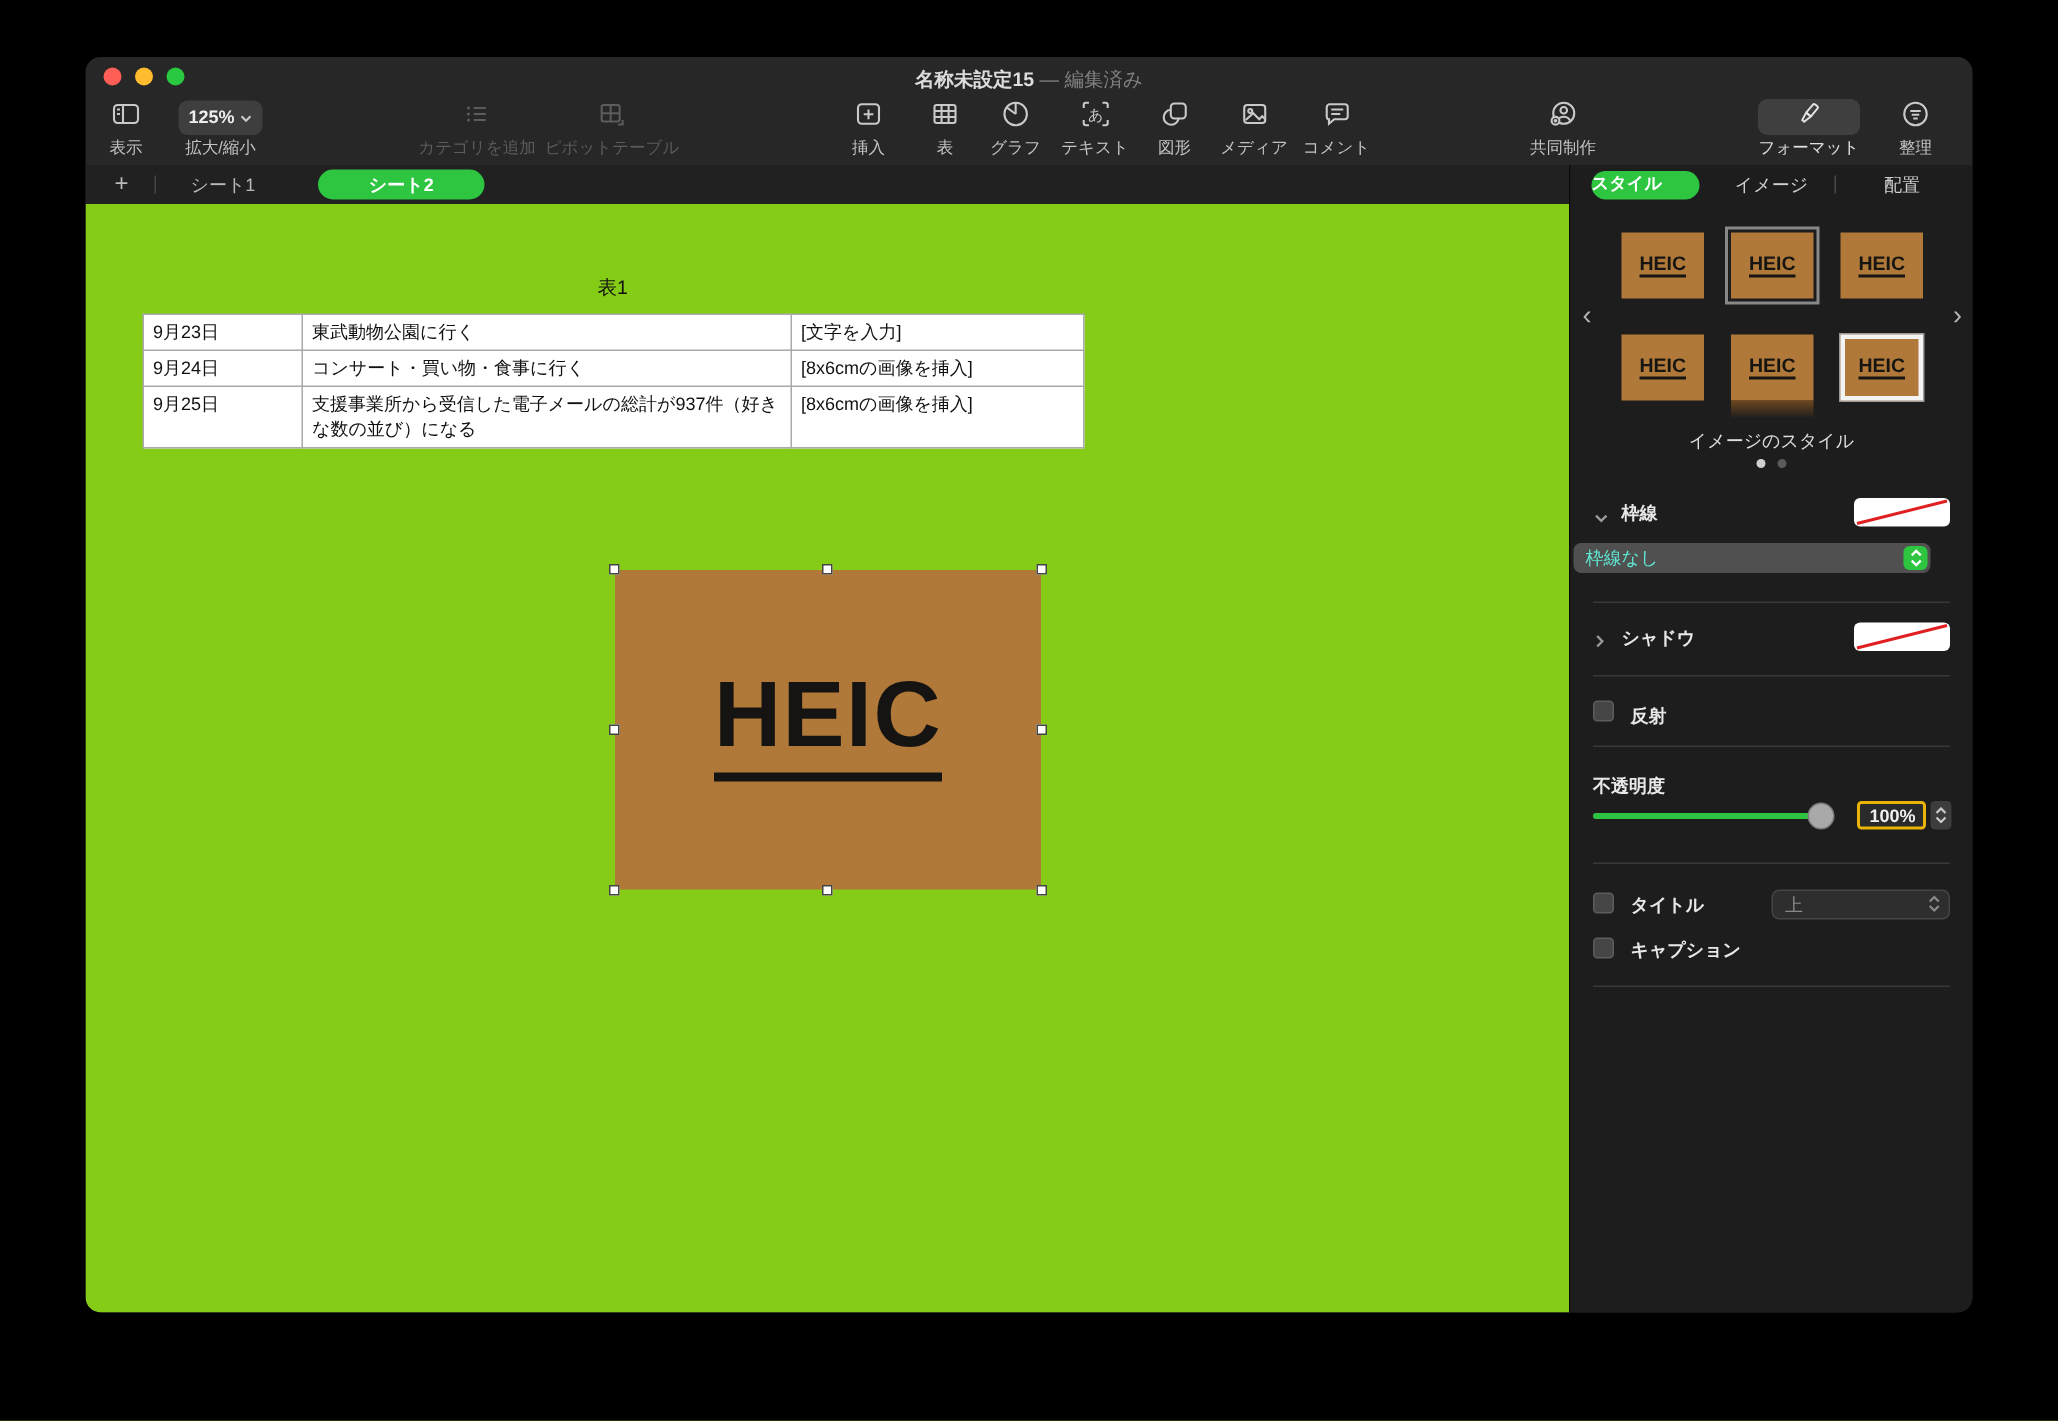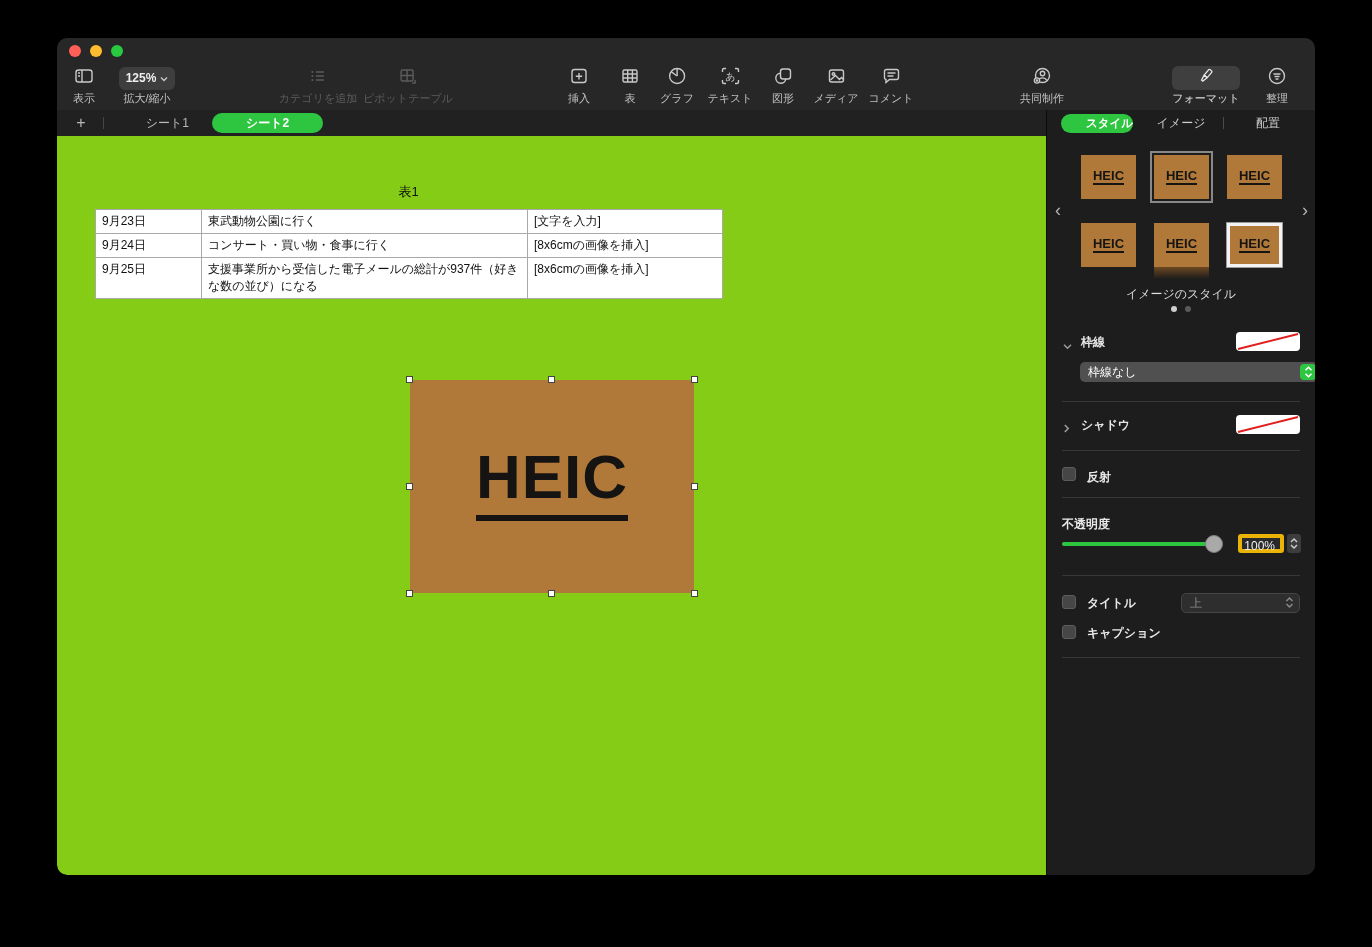--- a/index.html
+++ b/index.html
@@ -37,21 +37,21 @@
 
   
   .content { position:absolute; left:0; top:72px; width:1258px; height:765px; }
 
   .sheetbar { position:absolute; left:0; top:0; width:989px; height:26px;
     background:#212121; }
   .sheet-add { position:absolute; left:14px; top:3px; width:20px; height:20px;
     color:#b9b9b9; font-size:16px; line-height:20px; text-align:center; }
   .sheet-div { position:absolute; left:46px; top:7px; width:1px; height:12px; background:#454545; }
   .sheet-tab1 { position:absolute; left:70px; top:0; width:62px; height:26px;
-    line-height:26px; text-align:right; font-size:12px; color:#b9b9b9; }
+    line-height:26px; text-align:left; font-size:12px; color:#b9b9b9; }
   .sheet-tab2 { position:absolute; left:155px; top:3px; width:111px; height:20px;
     line-height:20px; text-align:center; font-size:12px; font-weight:bold;
     color:#fff; background:var(--accent,#2ec640); border-radius:10px; }
 
   .canvas { position:absolute; left:0; top:26px; width:989px; height:739px;
     background:#84cc16; border-radius:0 0 0 10px; }
 
   
   .sheet-table-title { position:absolute; left:38px; top:47px; width:627px;
     text-align:center; font-size:13px; color:#111; }
@@ -76,21 +76,21 @@
   .h-w{left:-4px;top:50%;margin-top:-4px;} .h-e{right:-4px;top:50%;margin-top:-4px;}
   .h-sw{left:-4px;bottom:-4px;} .h-s{left:50%;margin-left:-4px;bottom:-4px;} .h-se{right:-4px;bottom:-4px;}
 
   
   .panel { position:absolute; left:989px; top:0; width:269px; height:765px;
     background:#1d1d1d; border-left:1px solid #0c0c0c; border-radius:0 0 10px 0;
     color:#e6e6e6; }
   .ptabs { position:absolute; left:0; top:0; width:100%; height:26px; }
   .ptab-style { position:absolute; left:14px; top:4px; width:72px; height:19px;
     background:var(--accent,#2ec640); color:#fff; border-radius:10px;
-    font-size:11.5px; font-weight:bold; text-align:right; line-height:19px; }
+    font-size:11.5px; font-weight:bold; text-align:left; line-height:19px; }
   .ptab-image { position:absolute; left:104px; top:0; width:60px; height:26px;
     line-height:26px; text-align:center; font-size:12px; color:#cfcfcf; }
   .ptab-div { position:absolute; left:176px; top:7px; width:1px; height:12px; background:#4a4a4a; }
   .ptab-arrange { position:absolute; left:191px; top:0; width:60px; height:26px;
     line-height:26px; text-align:center; font-size:12px; color:#cfcfcf; }
 
   .thumb { position:absolute; width:55px; height:44px; background:var(--brown,#b0793a);
     display:flex; align-items:center; justify-content:center; }
   .thumb span { font-size:13px; font-weight:bold; color:#171512;
     border-bottom:2px solid #171512; padding-bottom:1px; line-height:1; }
@@ -117,40 +117,40 @@
   .disc { position:absolute; left:16px; top:4px; }
   .disc svg { stroke:#9a9a9a; fill:none; stroke-width:1.6; }
   .plabel { position:absolute; left:34px; top:2px; font-size:12px; font-weight:bold; color:#e8e8e8; }
   .plabel2 { position:absolute; left:40px; top:2px; font-size:12px; font-weight:bold; color:#e8e8e8; }
   .swatch { position:absolute; left:189px; top:0; width:64px; height:19px;
     background:#fff; border-radius:4px; overflow:hidden; }
   .swatch svg { position:absolute; left:0; top:0; }
 
   .pdivider { position:absolute; left:15px; width:238px; height:1px; background:#383838; }
 
-  .popup { position:absolute; left:33px; width:238px; height:20px; background:#505050;
-    border-radius:5px; font-size:12px; color:#ffffff; line-height:20px;
+  .popup { position:absolute; left:2px; width:238px; height:20px; background:#505050;
+    border-radius:5px; font-size:12px; color:#5eead4; line-height:20px;
     padding-left:8px; }
   .popup .stepper { position:absolute; right:2px; top:2px; width:16px; height:16px;
     background:var(--accent,#2ec640); border-radius:4px; display:flex; flex-direction:column;
     align-items:center; justify-content:center; }
   .popup .stepper svg { stroke:#fff; fill:none; stroke-width:1.6; }
 
   .checkbox { position:absolute; left:15px; width:14px; height:14px; background:#464646;
     border:1px solid #5d5d5d; border-radius:3px; }
 
   .slider-track { position:absolute; left:15px; top:8px; width:161px; height:4px;
     border-radius:2px; background:#4a4a4a; }
   .slider-fill { position:absolute; left:0; top:0; height:4px; width:152px;
     border-radius:2px; background:var(--accent,#2ec640); }
   .slider-thumb { position:absolute; left:143px; top:-7px; width:18px; height:18px;
     border-radius:50%; background:#a9a9a9; border:1px solid #7d7d7d; }
   .valbox { position:absolute; left:191px; top:0; width:46px; height:19px;
-    background:#2a2a2a; border:4px solid #eab308; border-radius:3px; font-size:12px;
-    color:#f0f0f0; text-align:right; line-height:17px; padding-right:5px; }
+    background:#2a2a2a; border:2px solid #eab308; border-radius:3px; font-size:12px;
+    color:#f0f0f0; text-align:right; line-height:17px; padding-right:5px;font-weight:bold; }
   .valstep { position:absolute; left:240px; top:0; width:14px; height:19px;
     background:#3d3d3d; border-radius:3px; display:flex; flex-direction:column;
     align-items:center; justify-content:center; gap:1px; }
   .valstep svg { stroke:#c9c9c9; fill:none; stroke-width:1.5; }
 
   .popup-disabled { position:absolute; left:134px; top:0; width:119px; height:20px;
     background:#2e2e2e; border:1px solid #454545; border-radius:5px; font-size:12px;
     color:#8a8a8a; line-height:18px; padding-left:8px; }
   .popup-disabled .chev { position:absolute; right:5px; top:2px; display:flex;
     flex-direction:column; align-items:center; }
@@ -158,20 +158,25 @@
 </style>
 </head>
 <body>
 
 <div class="window">
 
   <div class="titlebar">
     <div class="tl red"></div>
     <div class="tl yellow"></div>
     <div class="tl green"></div>
+    <div class="doc-title">
+      <span>名称未設定15</span>
+      <span class="status"> <span>—</span>
+      <span>編集済み</span></span>
+    </div>
   </div>
 
   <div class="toolbar">
 
     <div class="tbi" style="left:27px">
       <div class="ic">
           <span>
         <svg width="22" height="22" viewBox="0 0 22 22">
               <rect x="3" y="5" width="16" height="12" rx="2.5"></rect>
               <line x1="9" y1="5" x2="9" y2="17"></line>

